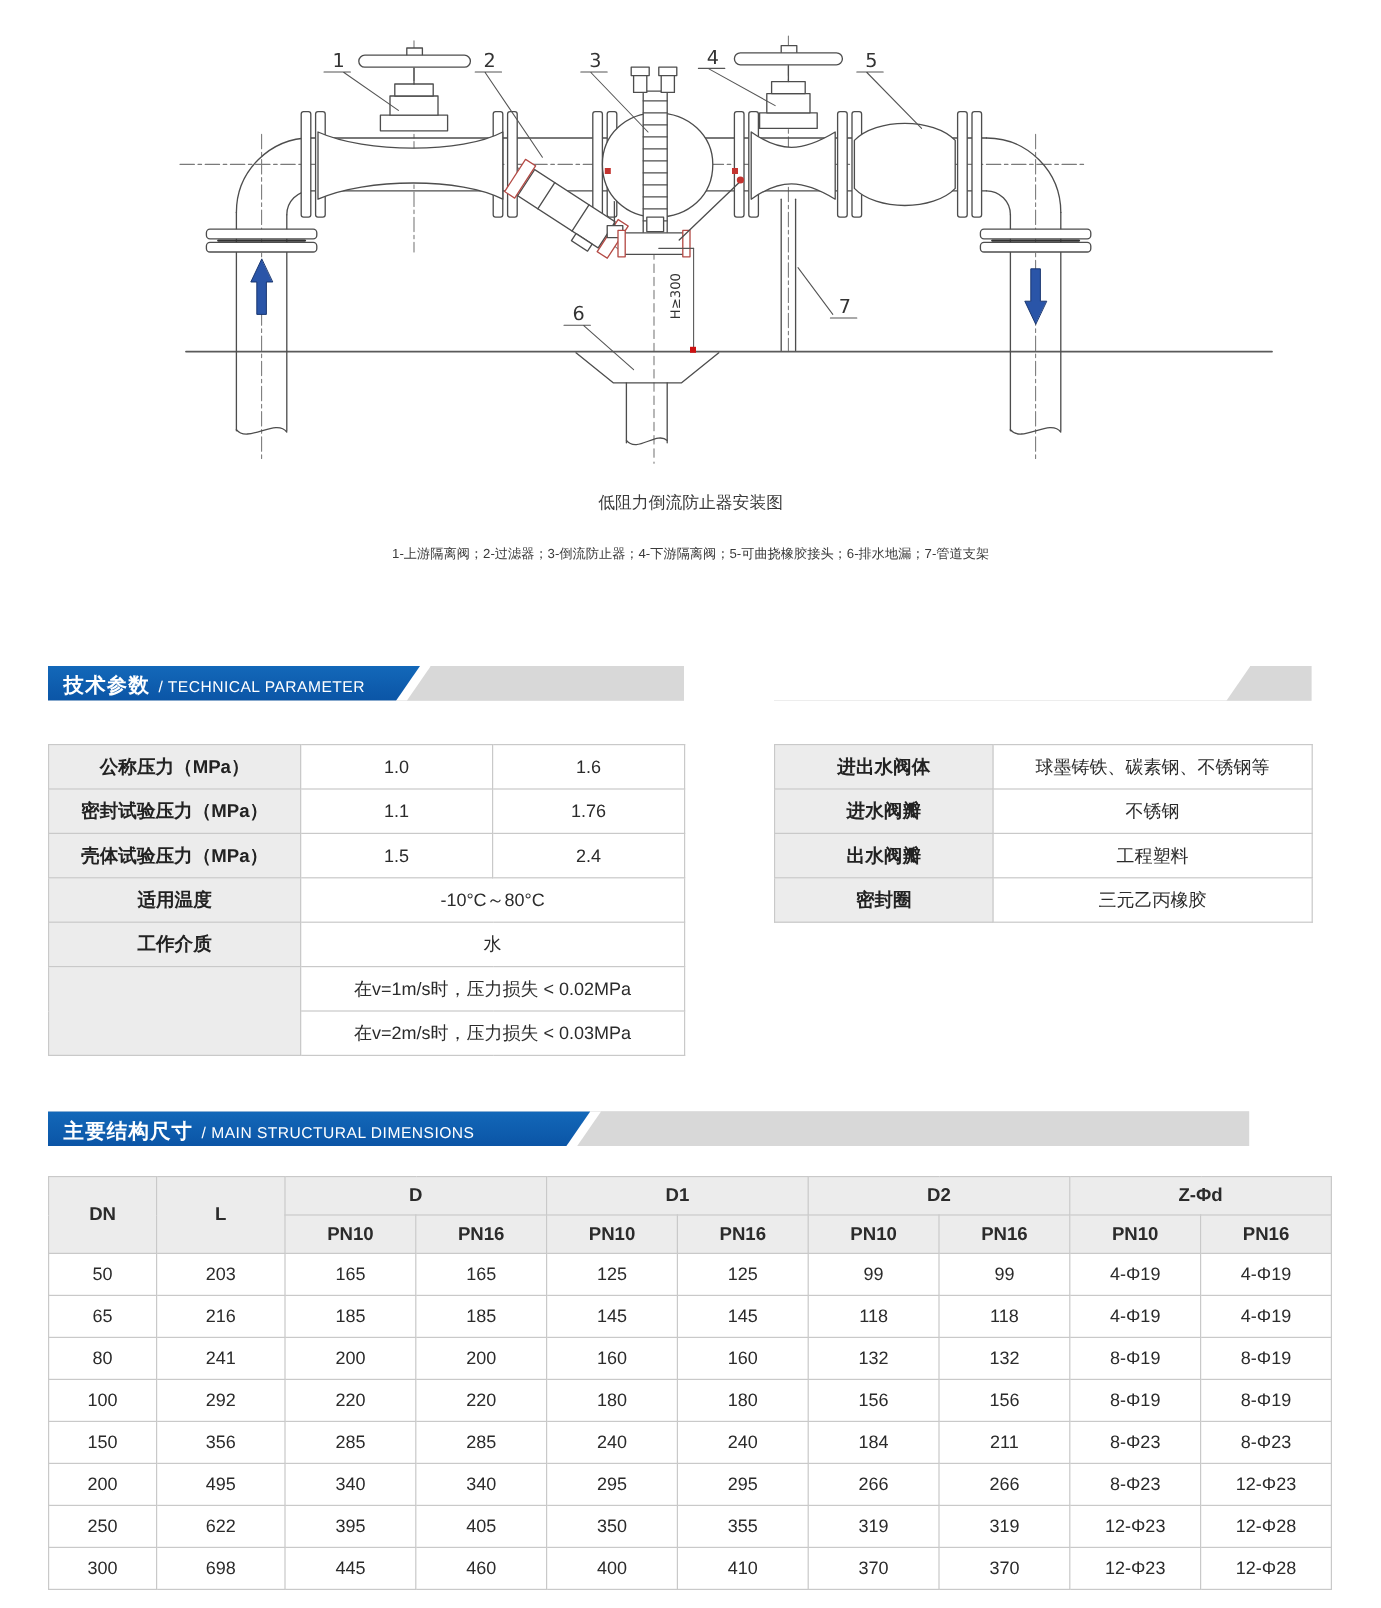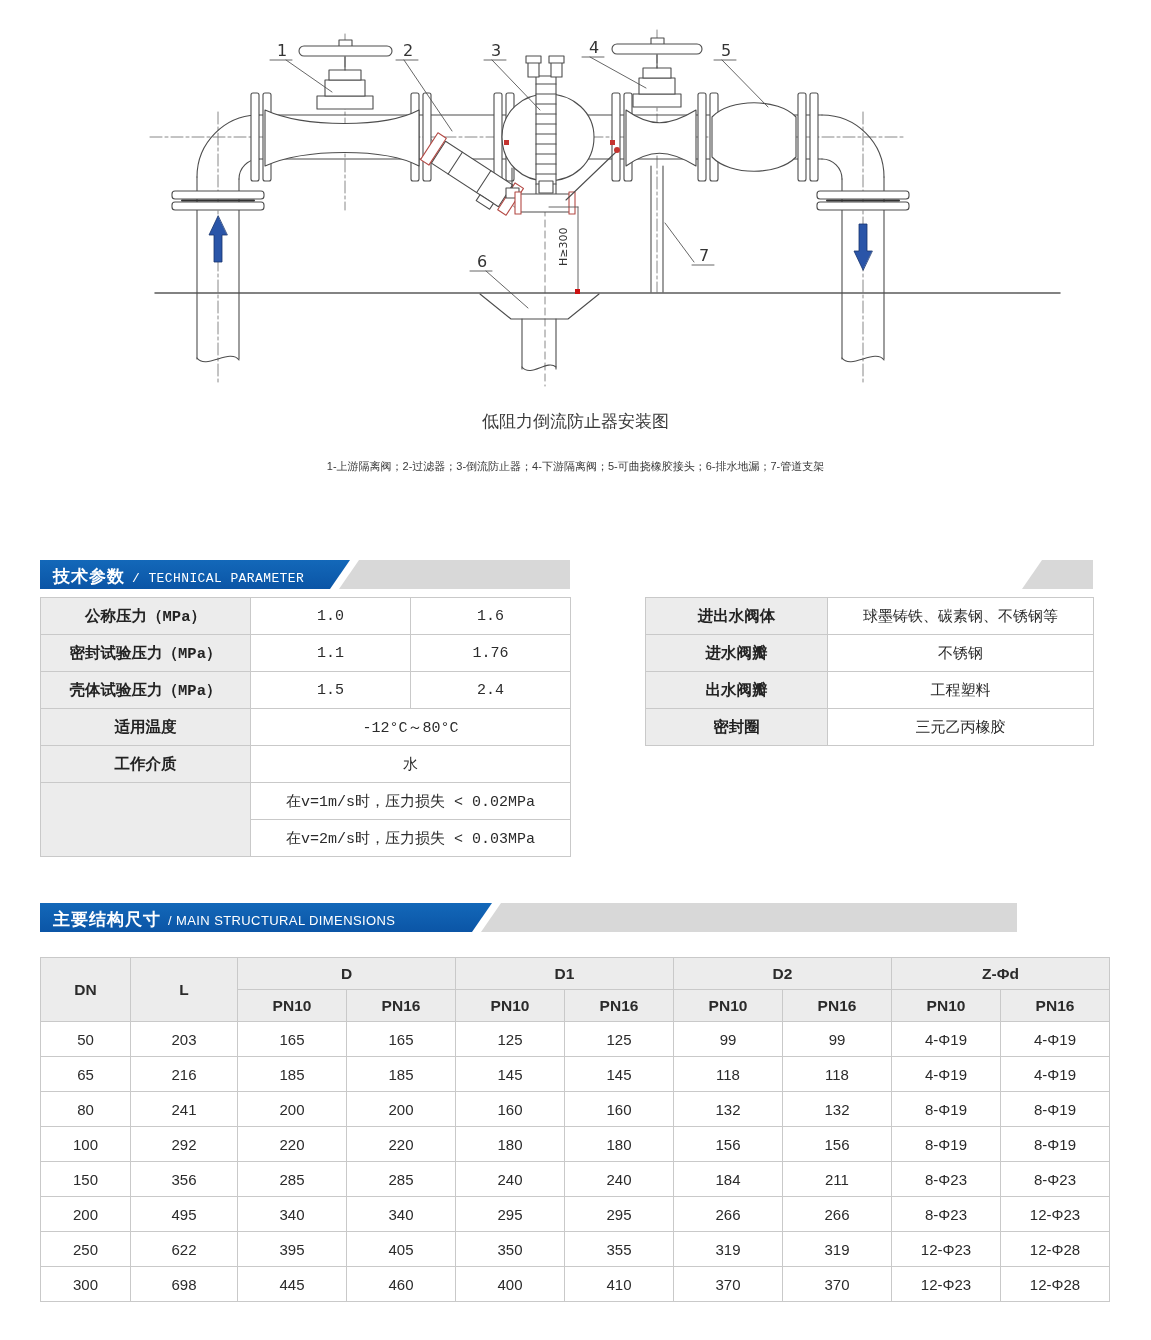--- a/index.html
+++ b/index.html
@@ -2,44 +2,44 @@
 <html><head>
 <meta charset="utf-8">
 <style>
   html,body{margin:0;padding:0;}
   body{
     width:1151px;height:1340px;background:#ffffff;
     font-family:"Liberation Sans","DejaVu Sans",sans-serif;
     color:#2b2b2b;overflow:hidden;
   }
   .diagram-svg{display:block;}
-  .caption-title{text-align:center;font-size:17px;color:#3a3a3a;margin-top:10px;font-weight:400;}
+  .caption-title{text-align:center;font-size:14px;color:#3a3a3a;margin-top:10px;font-weight:400;}
   .parts-list{text-align:center;font-size:11px;color:#3a3a3a;margin-top:26px;}
 
   .cols{display:flex;justify-content:space-between;margin:86px 58px 0 40px;}
-  .col-left{width:530px;font-family:Liberation Mono, monospace;}
+  .col-left{width:530px;}
   .col-right{width:448px;}
 
   .sec-bar{height:29px;position:relative;background:#d8d8d8;}
   .sec-wedge{position:absolute;left:0;top:0;bottom:0;background:#ffffff;
     clip-path:polygon(0 0,100% 0,calc(100% - 20px) 100%,0 100%);}
   .sec-blue{position:absolute;left:0;top:0;bottom:0;
     background:linear-gradient(180deg,#1368b9 0%,#0b55a6 100%);
     clip-path:polygon(0 0,100% 0,calc(100% - 20px) 100%,0 100%);
     display:flex;align-items:baseline;padding:5px 0 0 13px;color:#fff;box-sizing:border-box;}
   .sec-zh{font-size:17px;font-weight:bold;letter-spacing:1px;}
   .sec-en{font-size:13px;margin-left:7px;letter-spacing:.4px;}
 
-  table{border-collapse:collapse;width:100%;margin-top:8px;font-size:15px;table-layout:fixed;}
+  table{border-collapse:collapse;width:100%;margin-top:36px;font-size:15px;table-layout:fixed;}
   td,th{border:1px solid #c9c9c9;text-align:center;vertical-align:middle;padding:0 4px;}
   .side-tbl td{height:36px;}
   .lbl{background:#ececec;font-weight:bold;color:#222;font-size:15.5px;}
 
   .dims-wrap{margin:46px 41px 0 40px;width:1070px;}
-  .dims-wrap .sec-bar{width:977px;}
+  .dims-wrap .sec-bar{width:977px;padding-left:24px;}
   .dims-tbl{margin-top:25px;font-size:15px;}
   .dims-tbl th{height:31px;background:#ececec;font-weight:bold;font-size:15.5px;}
   .dims-tbl td{height:34px;background:#fff;}
 </style>
 </head>
 <body>
 
 <svg class="diagram-svg" width="1151" height="400" viewBox="0 0 1151 400">
   <g fill="none" stroke="#4d4d4d" stroke-width="1.1" stroke-linejoin="round" stroke-linecap="round">
 
@@ -228,21 +228,21 @@
             <td>1.1</td>
             <td>1.76</td>
           </tr>
           <tr>
             <td class="lbl">壳体试验压力（MPa）</td>
             <td>1.5</td>
             <td>2.4</td>
           </tr>
           <tr>
             <td class="lbl">适用温度</td>
-            <td colspan="2">-12°C～80°C</td>
+            <td colspan="2">-10°C～80°C</td>
           </tr>
           <tr>
             <td class="lbl">工作介质</td>
             <td colspan="2">水</td>
           </tr>
           <tr>
             <td class="lbl" rowspan="2"></td>
             <td colspan="2">在v=1m/s时，压力损失 &lt; 0.02MPa</td>
           </tr>
           <tr>

